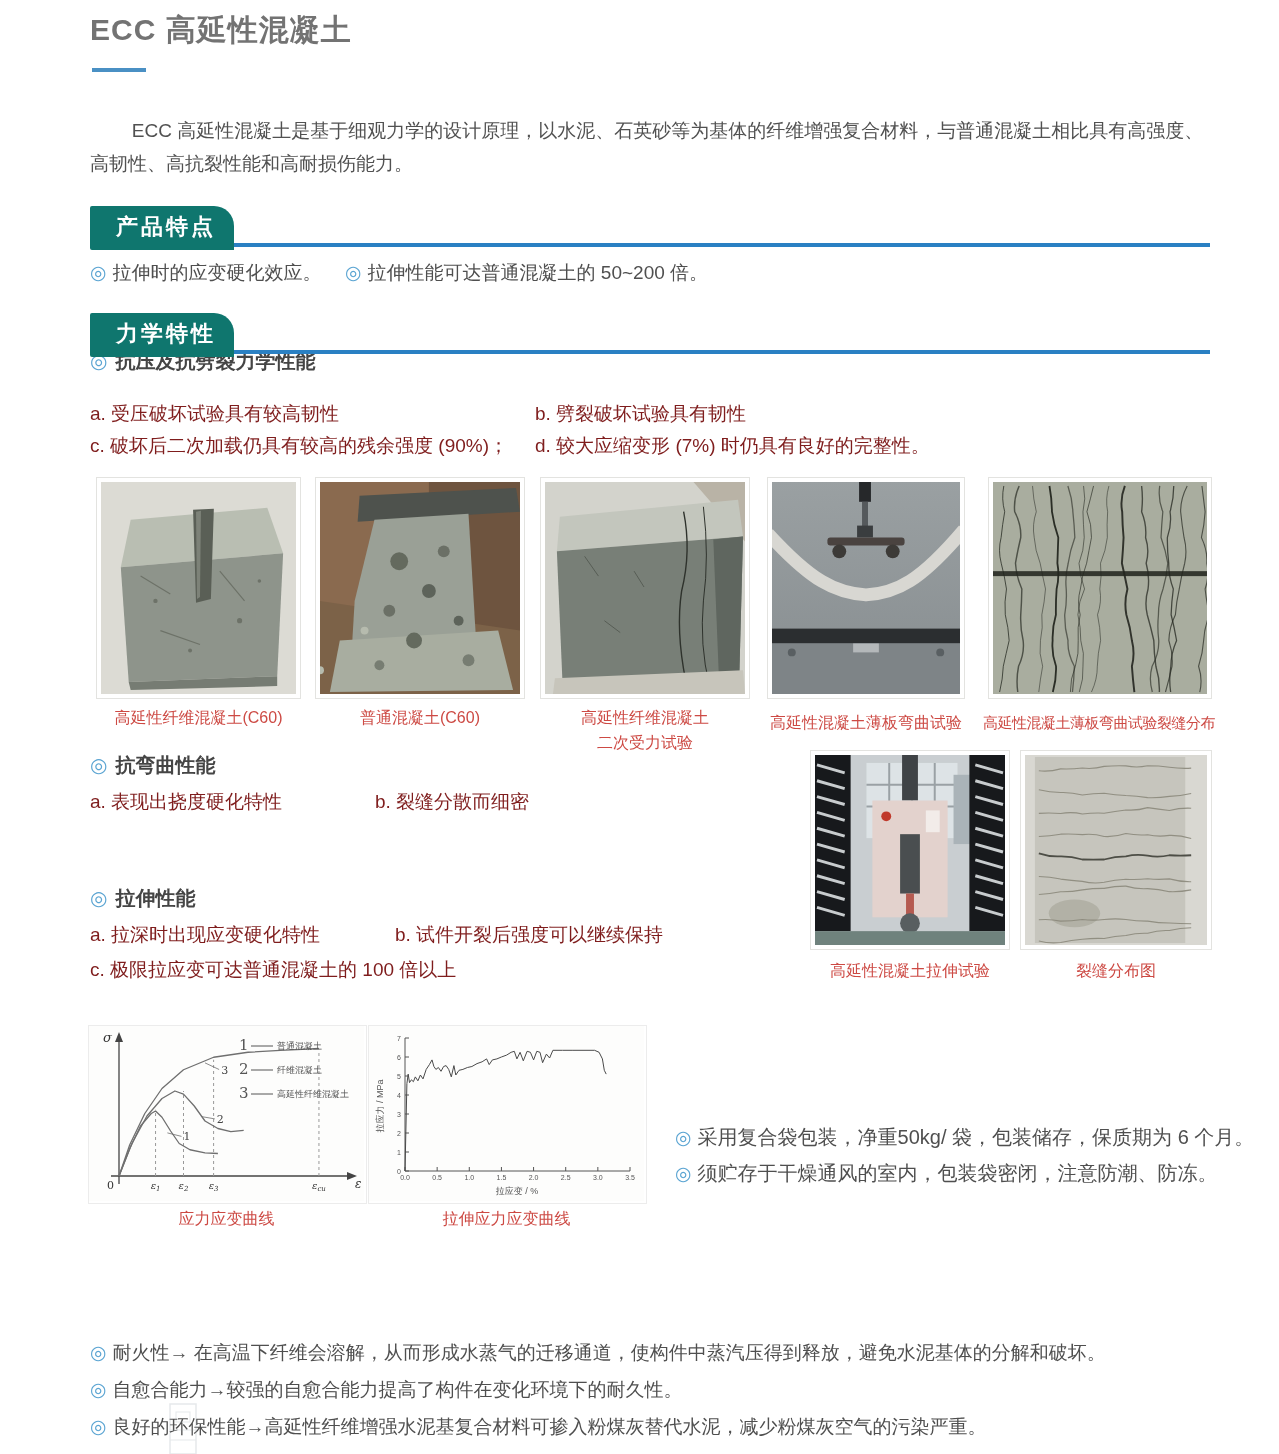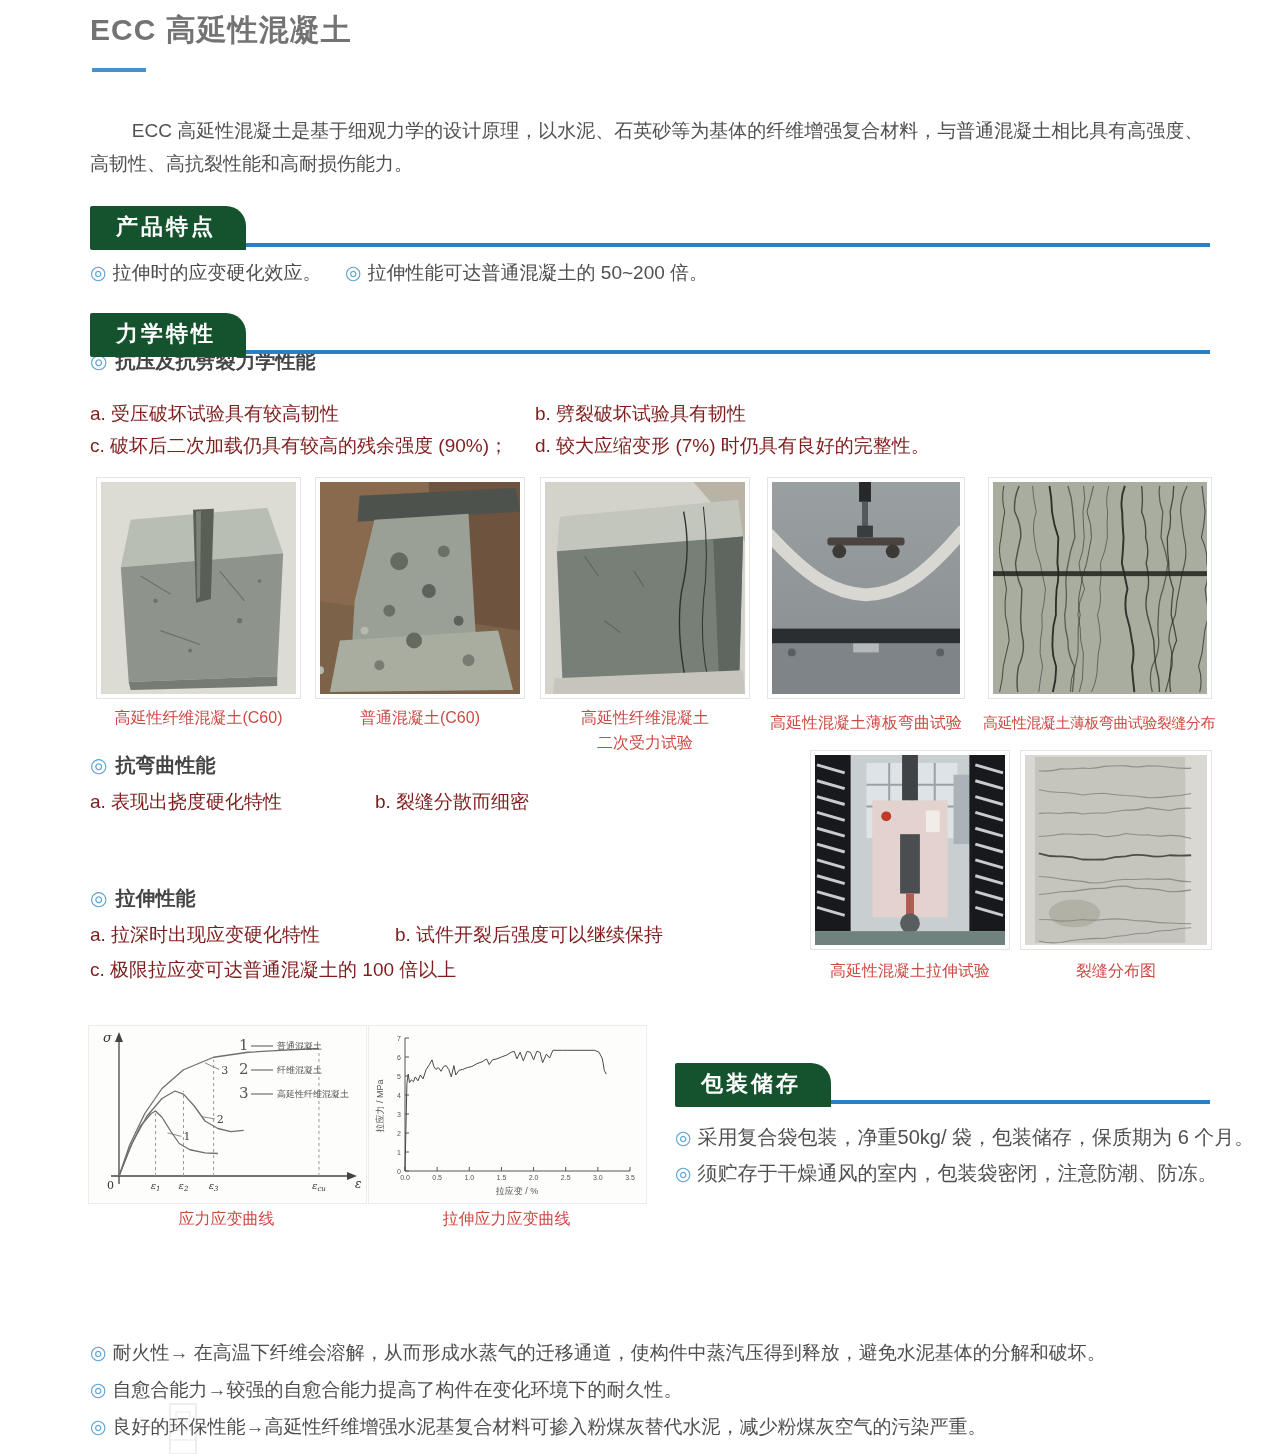--- a/index.html
+++ b/index.html
@@ -3,22 +3,22 @@
 <meta charset="utf-8">
 <style>
   html,body{margin:0;padding:0;background:#fff;}
   .page{position:relative;width:1279px;height:1454px;background:#ffffff;overflow:hidden;
         font-family:"Liberation Sans","DejaVu Sans",sans-serif;color:#4d4d4d;}
   .abs{position:absolute;}
   .page-title{font-size:30px;font-weight:700;color:#737373;letter-spacing:1px;}
   .title-underline{background:#4a90c4;width:54px;height:4px;}
   .intro{width:1124px;font-size:19px;line-height:33px;color:#515151;text-indent:2.2em;}
   
-  .hdr-box{position:relative;z-index:2;display:inline-block;background:#14532d;color:#fff;
-           font-size:22px;font-weight:700;letter-spacing:3px;padding:6px 30px 8px 26px;
+  .hdr-box{position:relative;z-index:2;display:inline-block;background:#0f766e;color:#fff;
+           font-size:22px;font-weight:700;letter-spacing:3px;padding:6px 18px 8px 26px;
            border-radius:2px 20px 0 2px;}
   .hdr-line{position:absolute;z-index:1;height:4px;background:#2a80c3;}
   
   .bullet{font-size:19px;color:#4f4f4f;white-space:nowrap;}
   .bullet .dot{color:#5aa4d2;margin-right:6px;font-size:19px;}
   .subhead{font-size:20px;font-weight:600;color:#454545;white-space:nowrap;}
   .subhead .dot{color:#5aa4d2;margin-right:8px;font-weight:400;}
   .line-item{font-size:19px;color:#7f1d1d;white-space:nowrap;}
   
   .photo{border:1px solid #e3e3e0;background:#fff;padding:4px;box-sizing:border-box;}
@@ -285,24 +285,20 @@
         <text x="32" y="33.5" font-size="7" fill="#555" text-anchor="end">6</text>
         <line x1="36" y1="12" x2="40" y2="12" stroke="#555" stroke-width="1"></line>
         <text x="32" y="14.5" font-size="7" fill="#555" text-anchor="end">7</text>
         <text x="148" y="168" font-size="9" fill="#555" text-anchor="middle">拉应变 / %</text>
         <text x="14" y="80" font-size="9" fill="#555" text-anchor="middle" transform="rotate(-90 14 80)">拉应力 / MPa</text>
         <polyline points="36.0,145.0 37.9,57.6 39.2,48.1 40.5,56.6 42.4,53.8 44.4,55.7 46.3,50.9 48.9,54.8 51.4,49.0 54.0,52.9 57.2,43.4 60.4,38.6 63.0,33.9 64.9,40.5 66.9,43.4 69.4,41.5 72.0,45.3 74.6,40.5 77.1,39.6 79.7,43.4 82.3,50.9 84.9,39.6 86.8,49.0 90.0,44.3 93.9,43.4 98.4,41.5 102.9,40.5 108.0,37.6 113.1,35.8 117.6,32.9 120.2,38.6 123.4,33.9 127.9,32.9 132.4,31.0 137.6,29.1 142.1,26.3 145.3,25.3 147.9,32.9 151.1,26.3 154.3,34.8 158.1,25.3 161.4,26.3 164.6,33.9 167.8,25.3 171.0,26.3 173.6,36.7 177.4,28.1 180.6,32.0 183.9,24.3 193.5,24.3 203.1,24.3 216.0,24.3 225.6,24.3 230.1,26.3 233.4,32.9 235.3,44.3 237.2,48.1" fill="none" stroke="#4a4a4a" stroke-width="1" stroke-linejoin="round"></polyline>
       </svg>
   </div>
   <div class="abs caption" style="left:368px;top:1206px;width:277px;">拉伸应力应变曲线</div>
 
-  <div class="abs" style="left:675px;top:1063px;width:535px;height:41px;">
-    <span class="hdr-box">包装储存</span>
-    <span class="hdr-line" style="left:0;top:37px;width:535px;"></span>
-  </div>
   <div class="abs bullet" style="left:675px;top:1124px;font-size:20px;"><span class="dot">◎</span><span>采用复合袋包装，净重50kg/ 袋，包装储存，保质期为 6 个月。</span></div>
   <div class="abs bullet" style="left:675px;top:1160px;font-size:20px;"><span class="dot">◎</span><span>须贮存于干燥通风的室内，包装袋密闭，注意防潮、防冻。</span></div>
 
   <div class="abs bullet" style="left:90px;top:1340px;"><span class="dot">◎</span><span>耐火性→ 在高温下纤维会溶解，从而形成水蒸气的迁移通道，使构件中蒸汽压得到释放，避免水泥基体的分解和破坏。</span></div>
   <div class="abs bullet" style="left:90px;top:1377px;"><span class="dot">◎</span><span>自愈合能力→较强的自愈合能力提高了构件在变化环境下的耐久性。</span></div>
   <div class="abs bullet" style="left:90px;top:1414px;"><span class="dot">◎</span><span>良好的环保性能→高延性纤维增强水泥基复合材料可掺入粉煤灰替代水泥，减少粉煤灰空气的污染严重。</span></div>
 
   <svg class="abs watermark" style="left:130px;top:1400px;" width="120" height="54" viewBox="0 0 120 54">
     <rect x="40" y="4" width="26" height="50" fill="none" stroke="#9aa5ad" stroke-width="1.5"></rect>
     <rect x="46" y="12" width="14" height="10" fill="none" stroke="#9aa5ad" stroke-width="1"></rect>

